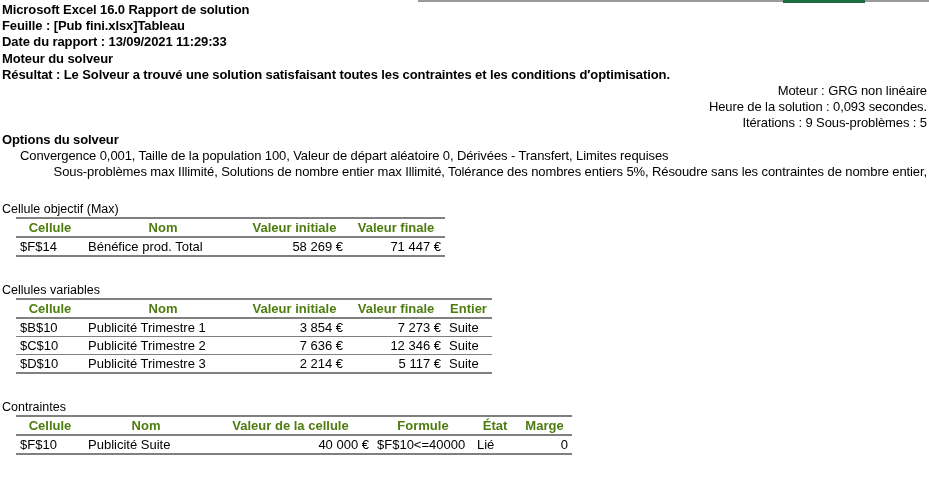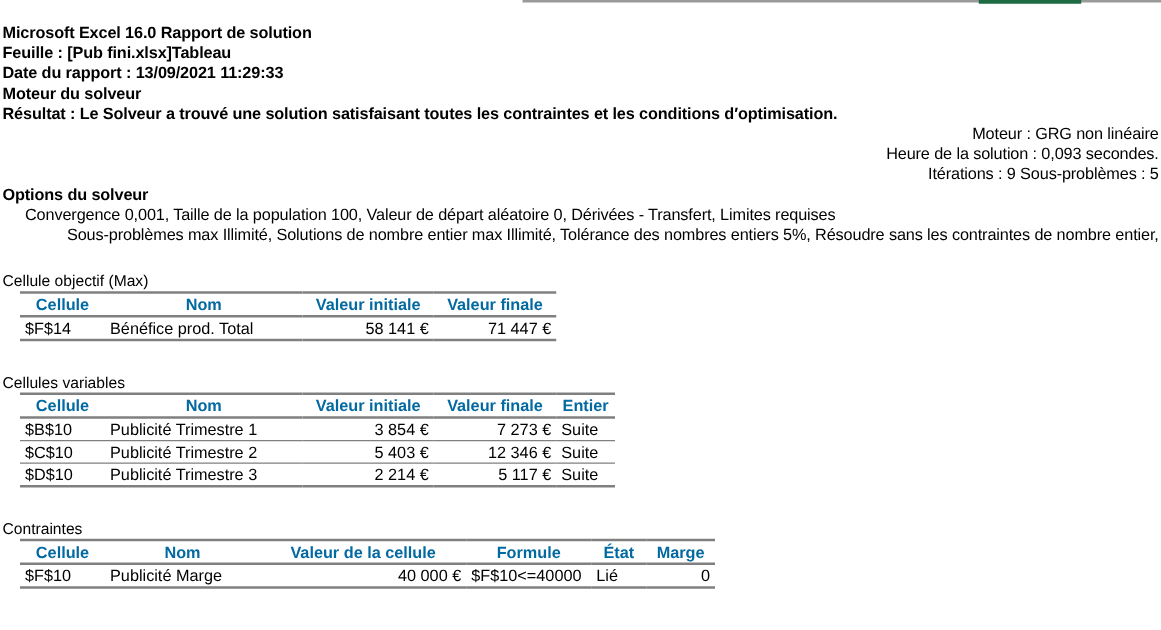--- a/index.html
+++ b/index.html
@@ -30,21 +30,21 @@
     top: 0;
     left: 783px;
     width: 82px;
     height: 3px;
     background: #1d6b43;
   }
 
   
   #report {
     position: absolute;
-    top: 18px;
+    top: 2px;
     left: 2px;
     width: 925px;
   }
 
   .line {
     font-size: 13px;
     line-height: 16.2px;
     white-space: nowrap;
     letter-spacing: -0.1px;
   }
@@ -63,21 +63,21 @@
   }
 
   
   table.solver {
     border-collapse: collapse;
     margin-left: 14px;
     font-size: 13px;
     table-layout: fixed;
   }
   table.solver th {
-    color: #0369a1;
+    color: #4d7c0f;
     font-weight: bold;
     font-size: 13px;
     text-align: center;
     padding: 0 4px;
     height: 17px;
     line-height: 17px;
     border-top: 2px solid #808080;
     border-bottom: 2px solid #808080;
     white-space: nowrap;
   }
@@ -155,21 +155,21 @@
         <th class="c-center">Cellule</th>
         <th class="c-center">Nom</th>
         <th class="c-center">Valeur initiale</th>
         <th class="c-center">Valeur finale</th>
       </tr>
     </thead>
     <tbody>
       <tr>
         <td class="c-left">$F$14</td>
         <td class="c-left">Bénéfice prod. Total</td>
-        <td class="c-right">58 141 €</td>
+        <td class="c-right">58 269 €</td>
         <td class="c-right">71 447 €</td>
       </tr>
     </tbody>
   </table>
 
   <div class="spacer-lg"></div>
 
   <div class="section-caption">Cellules variables</div>
   <table class="solver" id="t-variables">
     <colgroup>
@@ -192,21 +192,21 @@
       <tr>
         <td class="c-left">$B$10</td>
         <td class="c-left">Publicité Trimestre 1</td>
         <td class="c-right">3 854 €</td>
         <td class="c-right">7 273 €</td>
         <td class="c-left">Suite</td>
       </tr>
       <tr>
         <td class="c-left">$C$10</td>
         <td class="c-left">Publicité Trimestre 2</td>
-        <td class="c-right">5 403 €</td>
+        <td class="c-right">7 636 €</td>
         <td class="c-right">12 346 €</td>
         <td class="c-left">Suite</td>
       </tr>
       <tr>
         <td class="c-left">$D$10</td>
         <td class="c-left">Publicité Trimestre 3</td>
         <td class="c-right">2 214 €</td>
         <td class="c-right">5 117 €</td>
         <td class="c-left">Suite</td>
       </tr>
@@ -231,21 +231,21 @@
         <th class="c-center">Nom</th>
         <th class="c-center">Valeur de la cellule</th>
         <th class="c-center">Formule</th>
         <th class="c-center">État</th>
         <th class="c-center">Marge</th>
       </tr>
     </thead>
     <tbody>
       <tr>
         <td class="c-left">$F$10</td>
-        <td class="c-left">Publicité Marge</td>
+        <td class="c-left">Publicité Suite</td>
         <td class="c-right">40 000 €</td>
         <td class="c-left">$F$10&lt;=40000</td>
         <td class="c-left">Lié</td>
         <td class="c-right">0</td>
       </tr>
     </tbody>
   </table>
 
 </div>
 

